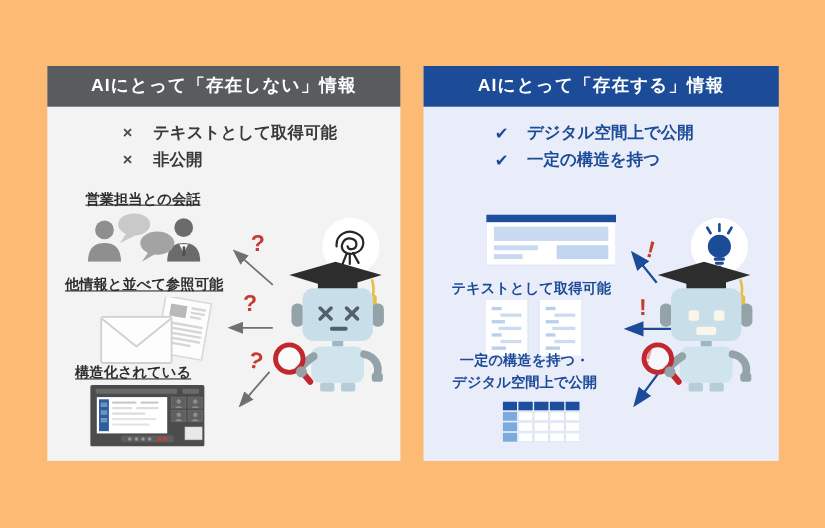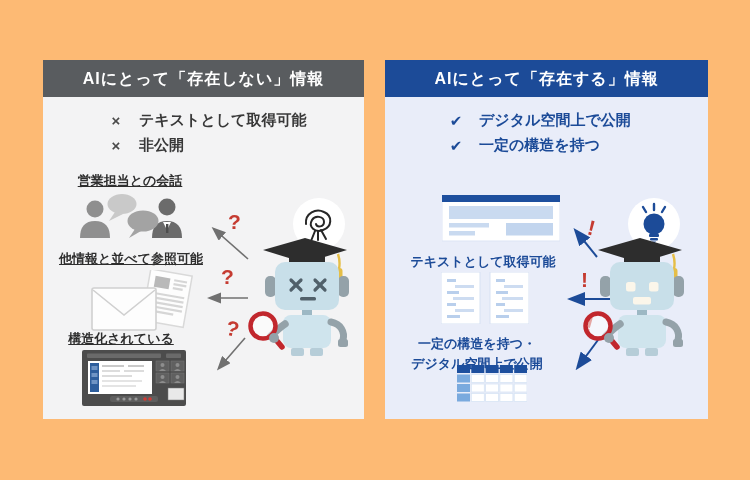--- a/index.html
+++ b/index.html
@@ -229,21 +229,21 @@
           <rect x="14" y="13" width="19" height="3" fill="#cddcf1"></rect>
           <rect x="6" y="19" width="12" height="3" fill="#b9cfec"></rect>
           <rect x="12" y="25" width="21" height="3" fill="#cddcf1"></rect>
           <rect x="6" y="31" width="9" height="3" fill="#b9cfec"></rect>
           <rect x="14" y="37" width="19" height="3" fill="#cddcf1"></rect>
           <rect x="6" y="43" width="13" height="3" fill="#b9cfec"></rect>
         </g>
       </svg>
     </div>
 
-    <div class="item-label" style="left:12px;top:274px;width:160px;line-height:1.55;text-align:center;">
+    <div class="item-label" style="left:12px;top:258px;width:160px;line-height:1.55;text-align:center;">
       <div>一定の構造を持つ・</div>
       <div>デジタル空間上で公開</div>
     </div>
 
     <div class="icon-box" style="left:72px;top:305px;">
       <svg width="70" height="38" viewBox="0 0 70 38">
         <g fill="#1d4f9e">
           <rect x="0" y="0" width="13" height="8"></rect>
             <rect x="14.3" y="0" width="13" height="8"></rect>
           <rect x="28.6" y="0" width="13" height="8"></rect>

